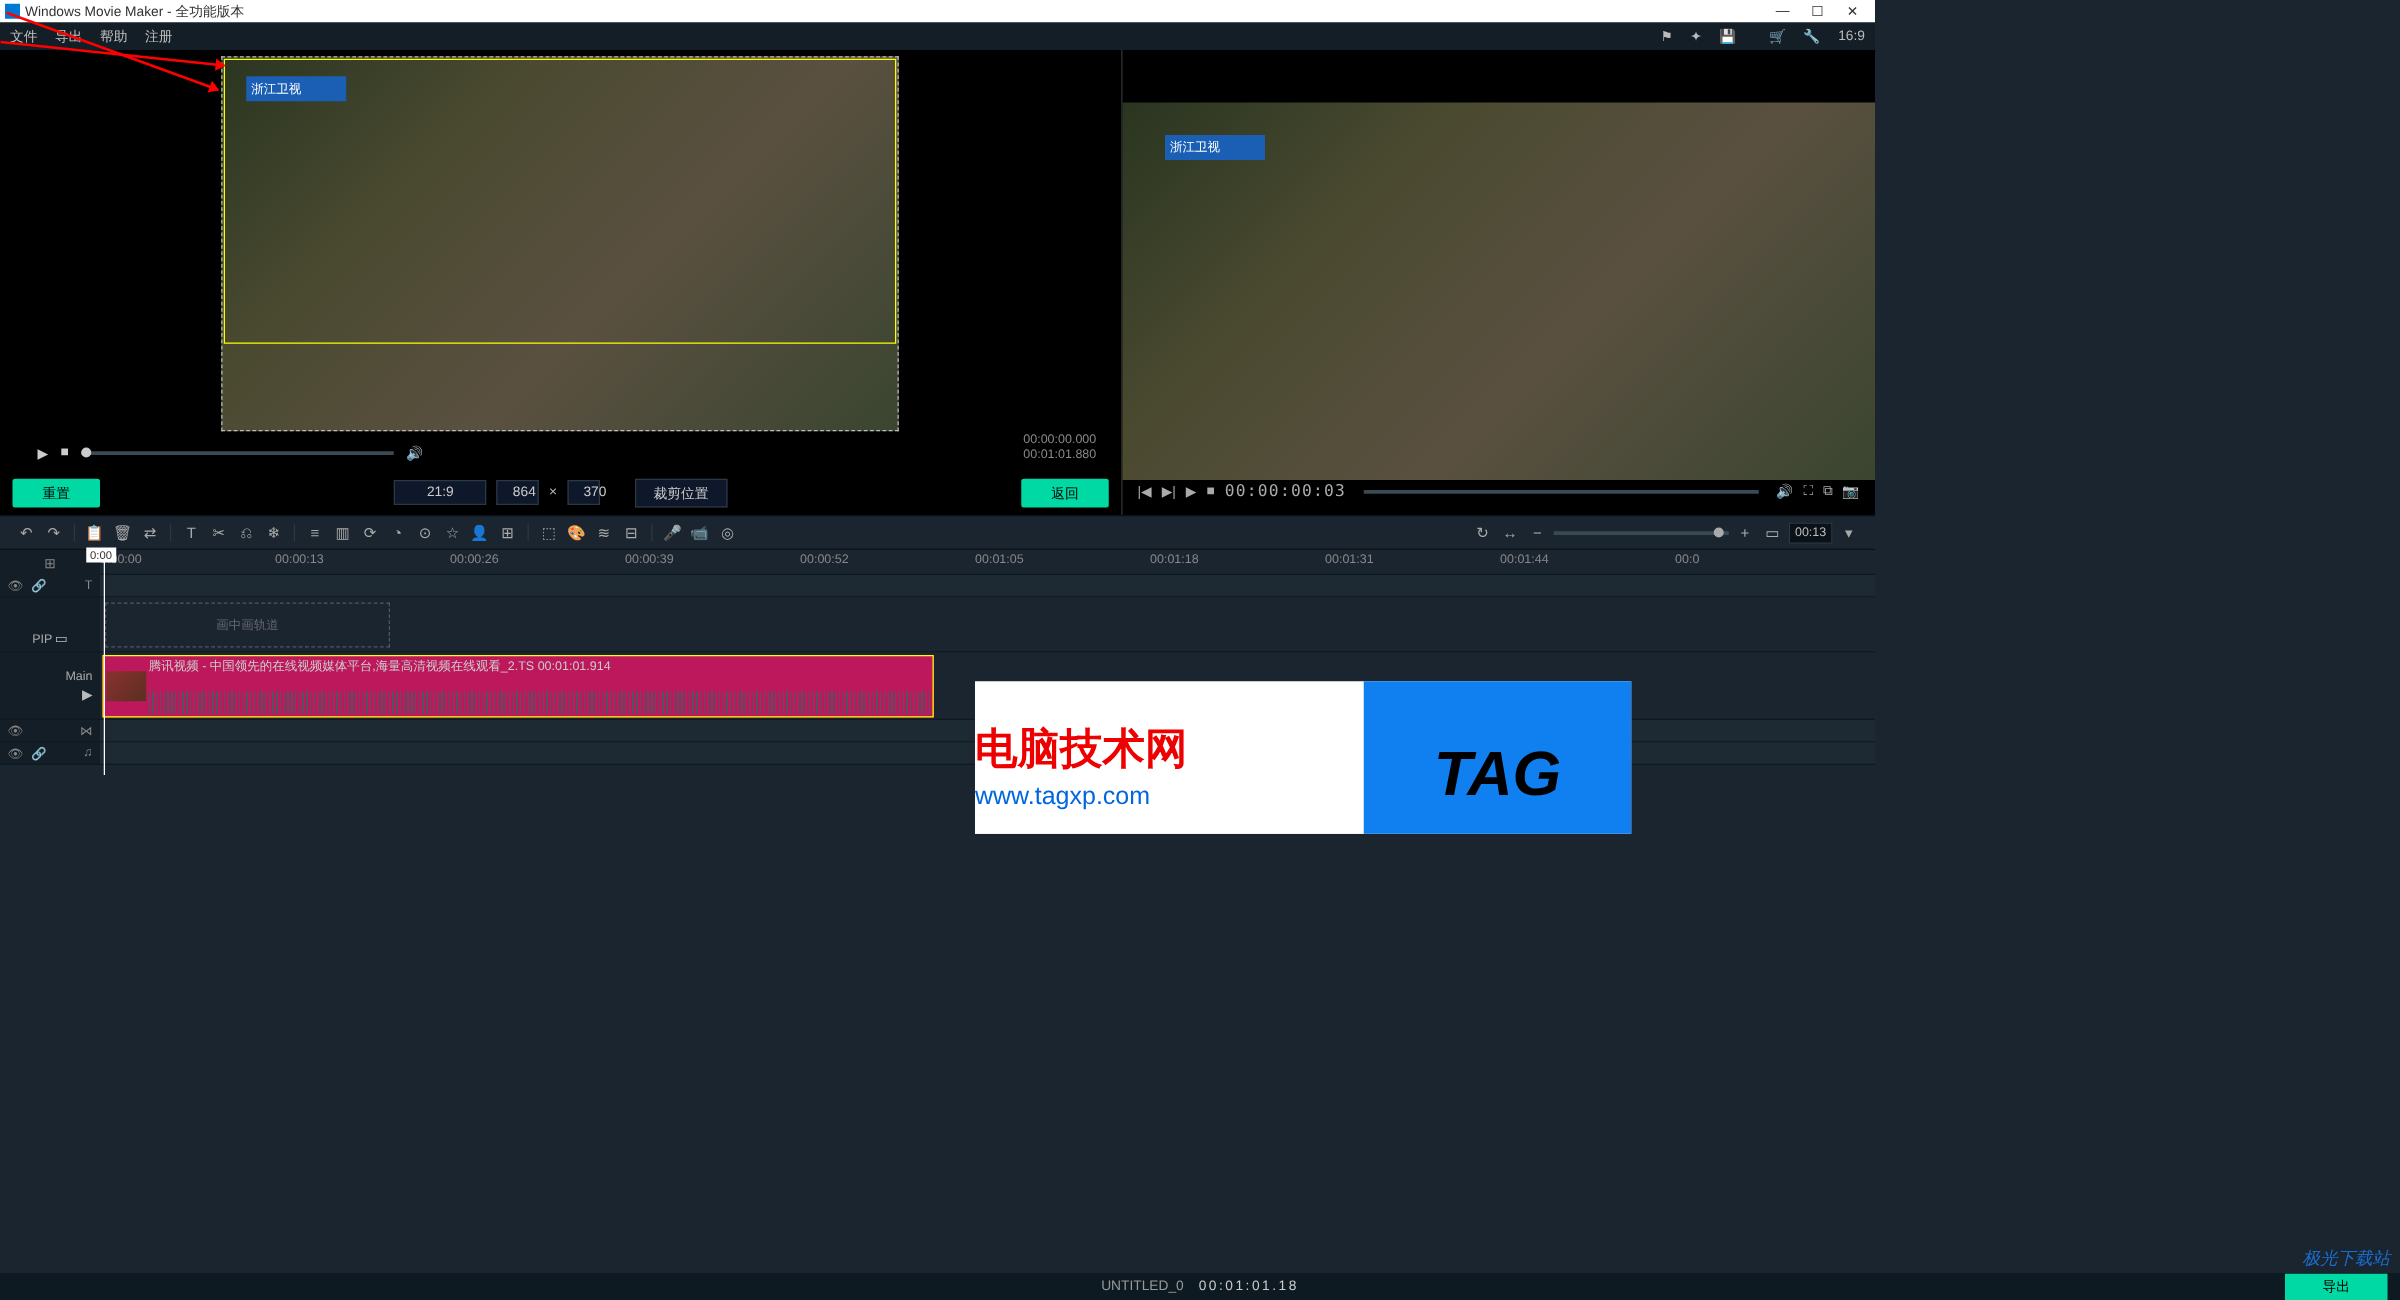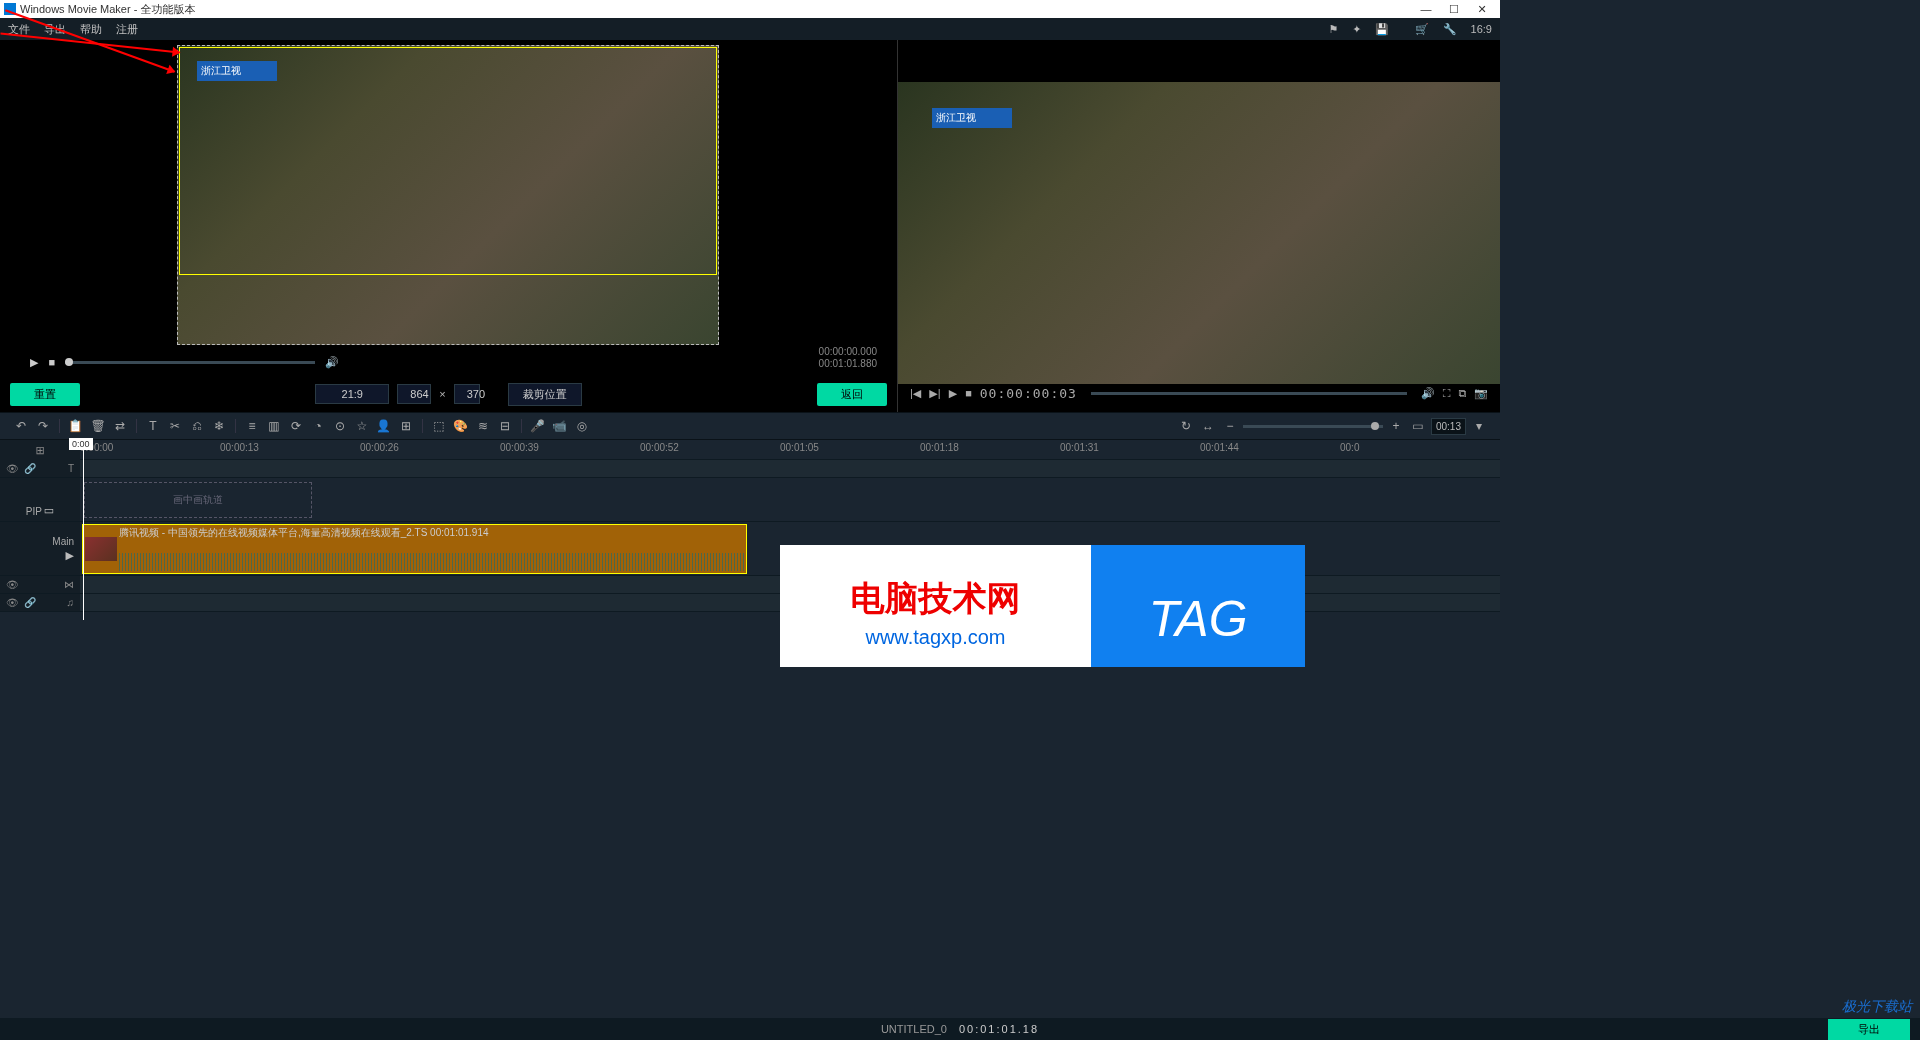--- a/index.html
+++ b/index.html
@@ -55,31 +55,31 @@
 .track-head { display: flex; align-items: center; justify-content: flex-start; gap: 6px; padding: 0 6px; border-bottom: 1px solid #0e1a22; }
 .track-head.h18 { height: 18px; }
 .track-head.h44 { height: 44px; align-items: flex-end; justify-content: center; gap: 2px; padding: 4px 6px; }
 .track-head.h18 .ticon2 { font-size: 10px; color: #888; cursor: pointer; }
 .track-head .lbl { font-size: 10px; color: #aaa; }
 .track-lanes { flex: 1; position: relative; }
 .track-lane { border-bottom: 1px solid #0e1a22; position: relative; }
 .track-lane.h18 { height: 18px; background: #1e2a33; }
 .track-lane.h44 { height: 44px; background: #1a2530; }
 .pip-placeholder { position: absolute; left: 4px; top: 4px; width: 228px; height: 36px; border: 1px dashed #556; display: flex; align-items: center; justify-content: center; color: #667; font-size: 10px; }
-.clip { position: absolute; left: 2px; top: 2px; width: 665px; height: 50px; background: #a16207; border: 1px solid #ff0; }
+.clip { position: absolute; left: 2px; top: 2px; width: 665px; height: 50px; background: #be185d; border: 1px solid #ff0; }
 .clip-title { position: absolute; top: 1px; left: 36px; color: #ccc; font-size: 10px; white-space: nowrap; }
 .clip-thumb { position: absolute; left: 2px; top: 12px; width: 32px; height: 24px; background: linear-gradient(135deg,#8a3030,#5a3020); }
 .clip-wave { position: absolute; left: 36px; right: 2px; bottom: 2px; height: 18px; background: repeating-linear-gradient(90deg,#2a6a65 0,#2a6a65 1px,transparent 1px,transparent 3px); opacity: .7; }
 .track-lane.h54 { height: 54px; background: #1a2530; }
 .watermark-overlay { position: absolute; left: 700px; top: 85px; width: 525px; height: 122px; z-index: 100; display: flex; background: #fff; }
-.wm-left { flex: 1; background: #fff; display: flex; flex-direction: column; align-items: center; justify-content: center; margin-top: 12px; }
+.wm-left { flex: 1; background: #fff; display: flex; flex-direction: column; align-items: flex-start; justify-content: center; margin-top: 12px; }
 .wm-left .t1 { color: #e00; font-size: 34px; font-weight: bold; }
 .wm-left .t2 { color: #0066e0; font-size: 20px; margin-top: 4px; }
 .wm-right { width: 214px; background: #1080f0; display: flex; align-items: center; justify-content: center; }
-.wm-right span { color: #ffffff; font-size: 50px; font-weight: normal; font-style: italic; margin-top: 25px; }
+.wm-right span { color: #000000; font-size: 50px; font-weight: bold; font-style: italic; margin-top: 25px; }
 .statusbar { height: 22px; background: #0e1a22; display: flex; align-items: center; justify-content: center; gap: 12px; position: fixed; bottom: 0; left: 0; right: 0; }
 .statusbar .proj { color: #999; font-size: 11px; }
 .statusbar .tc { font-family: Liberation Sans, sans-serif; color: #ccc; letter-spacing: 2px; }
 .export-btn { position: absolute; right: 10px; background: #00d9a3; color: #000; padding: 3px 30px; font-size: 11px; cursor: pointer; }
 .corner-wm { position: fixed; right: 8px; bottom: 24px; color: #1a7aea; font-size: 14px; font-style: italic; opacity: .85; }
 </style>
 </head>
 <body>
 
 <div class="titlebar">

